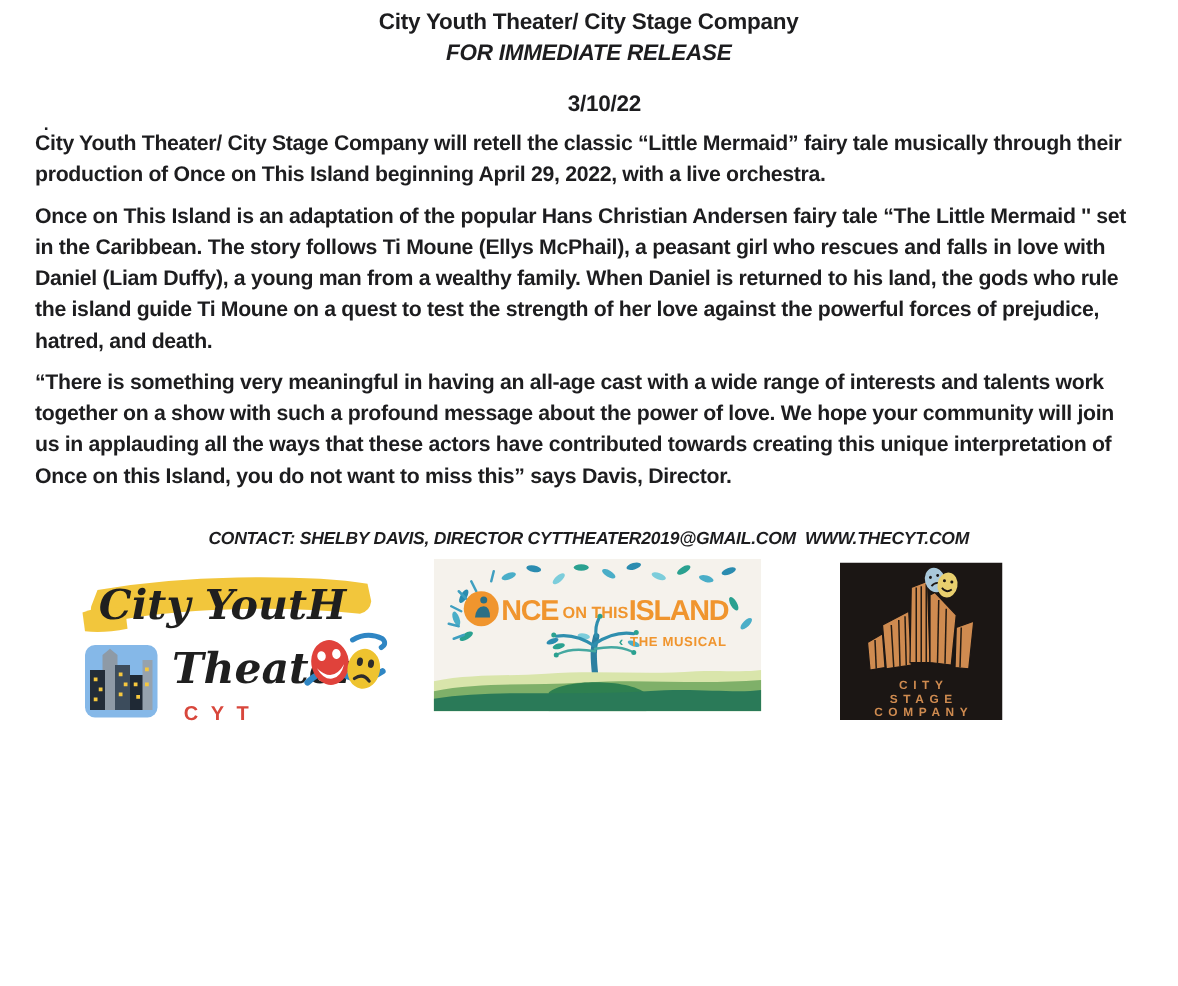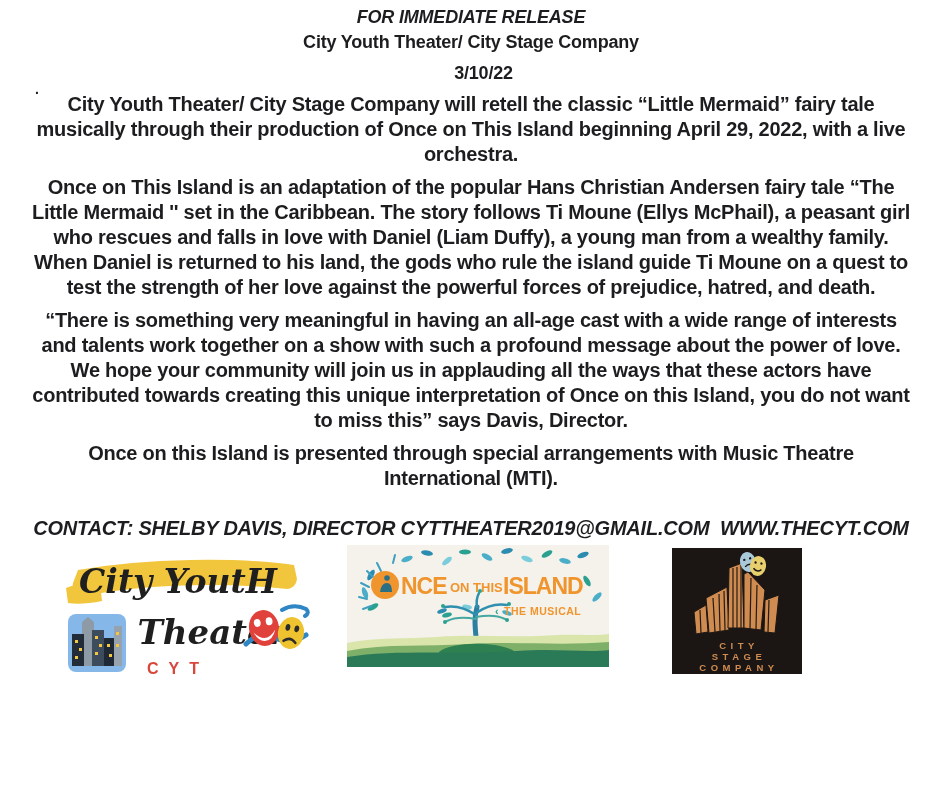--- a/index.html
+++ b/index.html
@@ -10,68 +10,67 @@
     color:#1d1d1f;
     -webkit-font-smoothing:antialiased;
   }
   .page { width:942px; height:789px; padding-top:5px; }
 
   .hline {
     text-align:center; font-weight:bold; font-size:18px;
     line-height:25px; letter-spacing:-0.2px;
   }
   .hline.italic { font-style:italic; }
-  .date-line { margin-top:6px;padding-left:25px; }
+  .date-line { margin-top:16px;padding-left:25px; }
 
   .stray-dot {
     font-size:14px; font-weight:bold; line-height:6px;
     padding-left:35px; text-align:left;
   }
 
   .content { width:886px; margin:0 auto; }
   .para {
-    text-align:center; font-weight:bold; font-size:20px;
+    font-weight:bold; font-size:17px;
     line-height:25px; letter-spacing:-0.25px; margin-top:8px;
   }
   .para.first { margin-top:0; }
 
   .contact-line {
     text-align:center; font-weight:bold; font-style:italic;
-    font-size:20px; line-height:22px; letter-spacing:-0.2px;
+    font-size:14px; line-height:22px; letter-spacing:-0.2px;
     margin-top:26px; white-space:pre-wrap;
   }
 
   .logos {
     display:flex; align-items:flex-start;
     margin-top:6px; padding-left:60px;text-decoration:underline;
   }
   .logo { flex:0 0 auto; }
   .logo-cyt   { width:250px; margin-top:5px; }
   .logo-oti   { width:262px; margin-left:37px; margin-top:0;text-align:right; }
   .logo-csc   { width:130px; margin-left:63px; margin-top:3px; }
   svg { display:block; }
   .script-text { font-family:"DejaVu Serif", serif; font-style:italic; font-weight:bold; }
   .sans-bold  { font-family:"Liberation Sans", sans-serif; font-weight:bold; }
 </style>
 </head>
 <body>
 
 <div class="page">
 
+  <div class="hline">City Youth Theater/ City Stage Company</div>
   <div class="hline italic">FOR IMMEDIATE RELEASE</div>
-  <div class="hline">City Youth Theater/ City Stage Company</div>
   <div class="hline date-line">3/10/22</div>
 
   <div class="stray-dot">.</div>
 
   <div class="content">
     <p class="para first">City Youth Theater/ City Stage Company will retell the classic “Little Mermaid” fairy tale musically through their production of Once on This Island beginning April 29, 2022, with a live orchestra.</p>
     <p class="para">Once on This Island is an adaptation of the popular Hans Christian Andersen fairy tale “The Little Mermaid '' set in the Caribbean. The story follows Ti Moune (Ellys McPhail), a peasant girl who rescues and falls in love with Daniel (Liam Duffy), a young man from a wealthy family. When Daniel is returned to his land, the gods who rule the island guide Ti Moune on a quest to test the strength of her love against the powerful forces of prejudice, hatred, and death.</p>
     <p class="para">“There is something very meaningful in having an all-age cast with a wide range of interests and talents work together on a show with such a profound message about the power of love. We hope your community will join us in applauding all the ways that these actors have contributed towards creating this unique interpretation of Once on this Island, you do not want to miss this” says Davis, Director.</p>
-    <p class="para">Once on this Island is presented through special arrangements with Music Theatre International (MTI).</p>
   </div>
 
   <div class="contact-line">CONTACT: SHELBY DAVIS, DIRECTOR CYTTHEATER2019@GMAIL.COM  WWW.THECYT.COM</div>
 
   <div class="logos">
 
     <div class="logo logo-cyt">
       <svg viewBox="0 0 250 126" width="250" height="126">
         <g>
           <path d="M18 20 Q70 11 130 10 Q196 9 234 15 L237 29 Q236 37 228 39 Q170 33 110 36 Q54 39 22 47 Q11 43 13 33 Z" fill="#f2c63c"></path>

